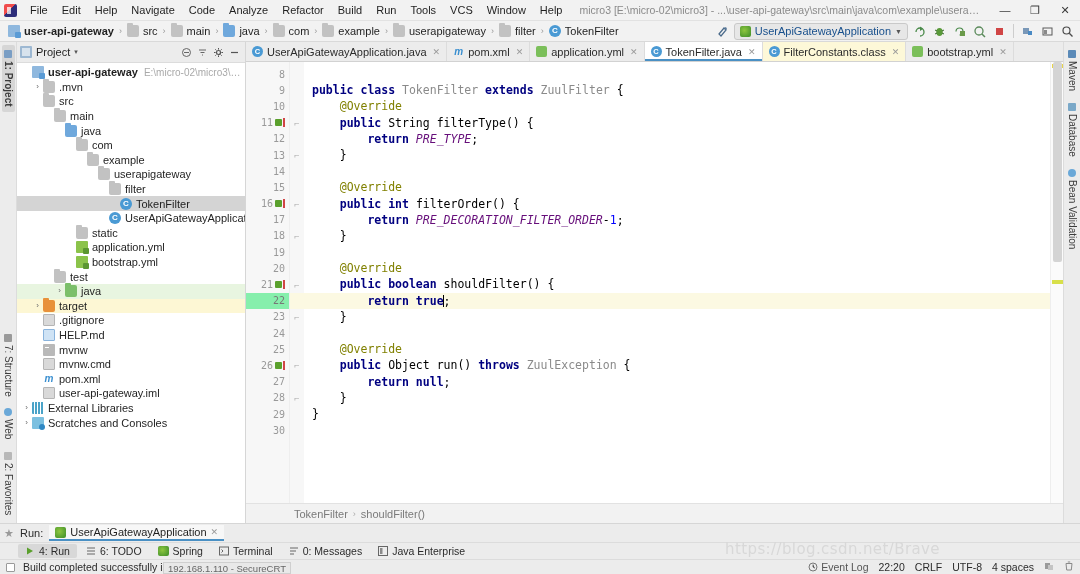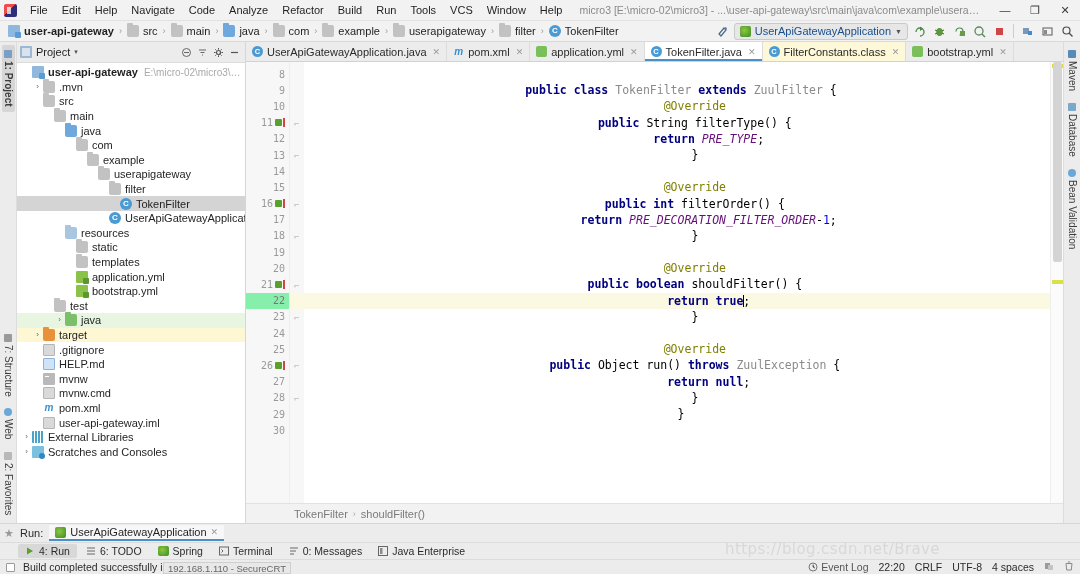--- a/index.html
+++ b/index.html
@@ -175,21 +175,21 @@
   .fline{ height:16.2px; display:flex;align-items:center;justify-content:center; color:#a8a8a8; font-size:9px;}
   .fline.cur{background:#fcf9e2;}
   .run-mark { position:absolute; right:2px; width:12px; height:12px; display:flex; align-items:center;}
   .rm-play{ width:7px;height:7px;background:#5aa02c; border-radius:1px; }
   .rm-bar{ width:2px;height:9px;background:#d04545; margin-left:1px;}
 
   .code {
     flex:1; padding:4px 0 0 8px; font-family:"DejaVu Sans Mono", monospace;
     font-size:11.5px; line-height:16.2px; position:relative; white-space:pre; overflow:hidden;
   }
-  .cline{ height:16.2px;text-align:center; }
+  .cline{ height:16.2px; }
   .cline.cur{ background:#fcf9e2; margin-left:-8px; padding-left:8px; }
   .kw{ color:#000080; font-weight:bold; }
   .cls{ color:#8a8a8a; }
   .ann{ color:#808000; }
   .cst{ color:#660e7a; font-style:italic; }
   .num{ color:#0000ff; }
   .plain{ color:#000; }
   .caret-bar{ display:inline-block; width:1px; height:12px; background:#000; vertical-align:-2px; margin:0 -0.5px;}
 
   .scroll-marker{
@@ -506,36 +506,24 @@
             <span class="ic ic-class" style="margin-right: 4px;">C</span>
             <span class="tlabel">TokenFilter</span>
           </div>
           <div class="trow">
             <span class="tw" style="width: 81px;"></span>
             <span class="arrow"></span>
             <span class="ic ic-class" style="margin-right: 4px;">C</span>
             <span class="tlabel">UserApiGatewayApplicat</span>
           </div>
           <div class="trow">
-            <span class="tw" style="width: 37px;"></span>
-            <span class="arrow">ⱟ</span>
-            <span class="ic ic-folder src" style="margin-right: 4px;"></span>
-            <span class="tlabel">resources</span>
-          </div>
-          <div class="trow">
             <span class="tw" style="width: 48px;"></span>
             <span class="arrow"></span>
             <span class="ic ic-folder" style="margin-right: 4px;"></span>
             <span class="tlabel">static</span>
-          </div>
-          <div class="trow">
-            <span class="tw" style="width: 48px;"></span>
-            <span class="arrow"></span>
-            <span class="ic ic-folder" style="margin-right: 4px;"></span>
-            <span class="tlabel">templates</span>
           </div>
           <div class="trow">
             <span class="tw" style="width: 48px;"></span>
             <span class="arrow"></span>
             <span class="ic-file ic-yml" style="margin-right: 4px;"></span>
             <span class="tlabel">application.yml</span>
           </div>
           <div class="trow">
             <span class="tw" style="width: 48px;"></span>
             <span class="arrow"></span>

